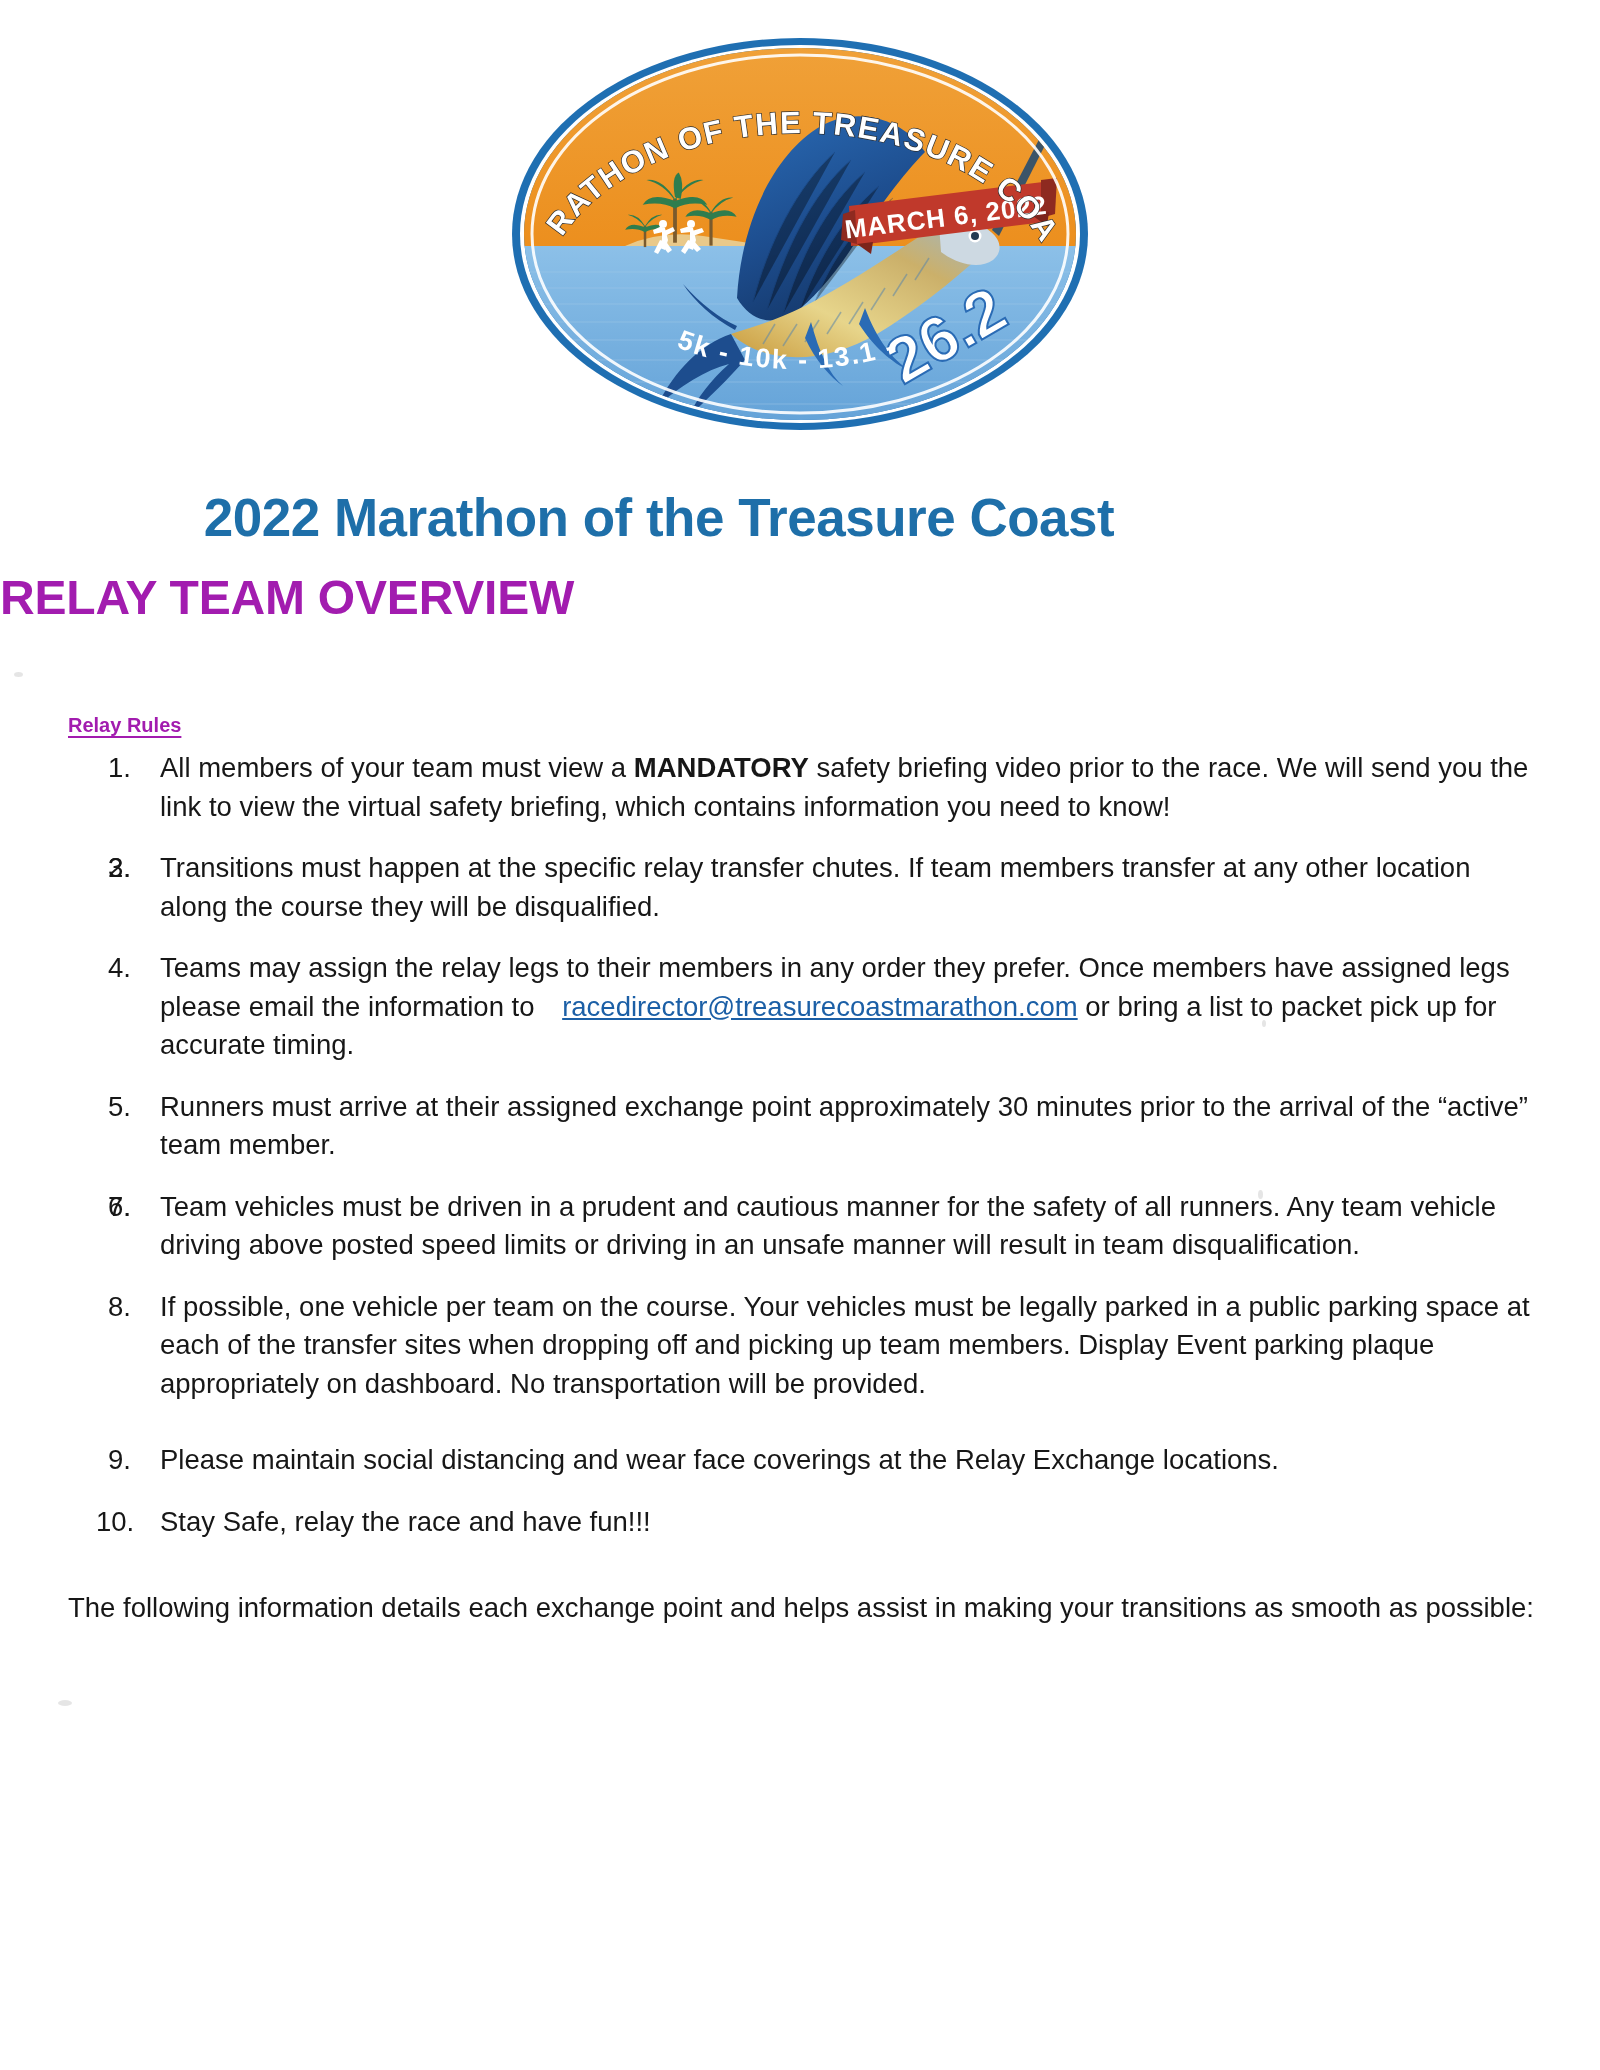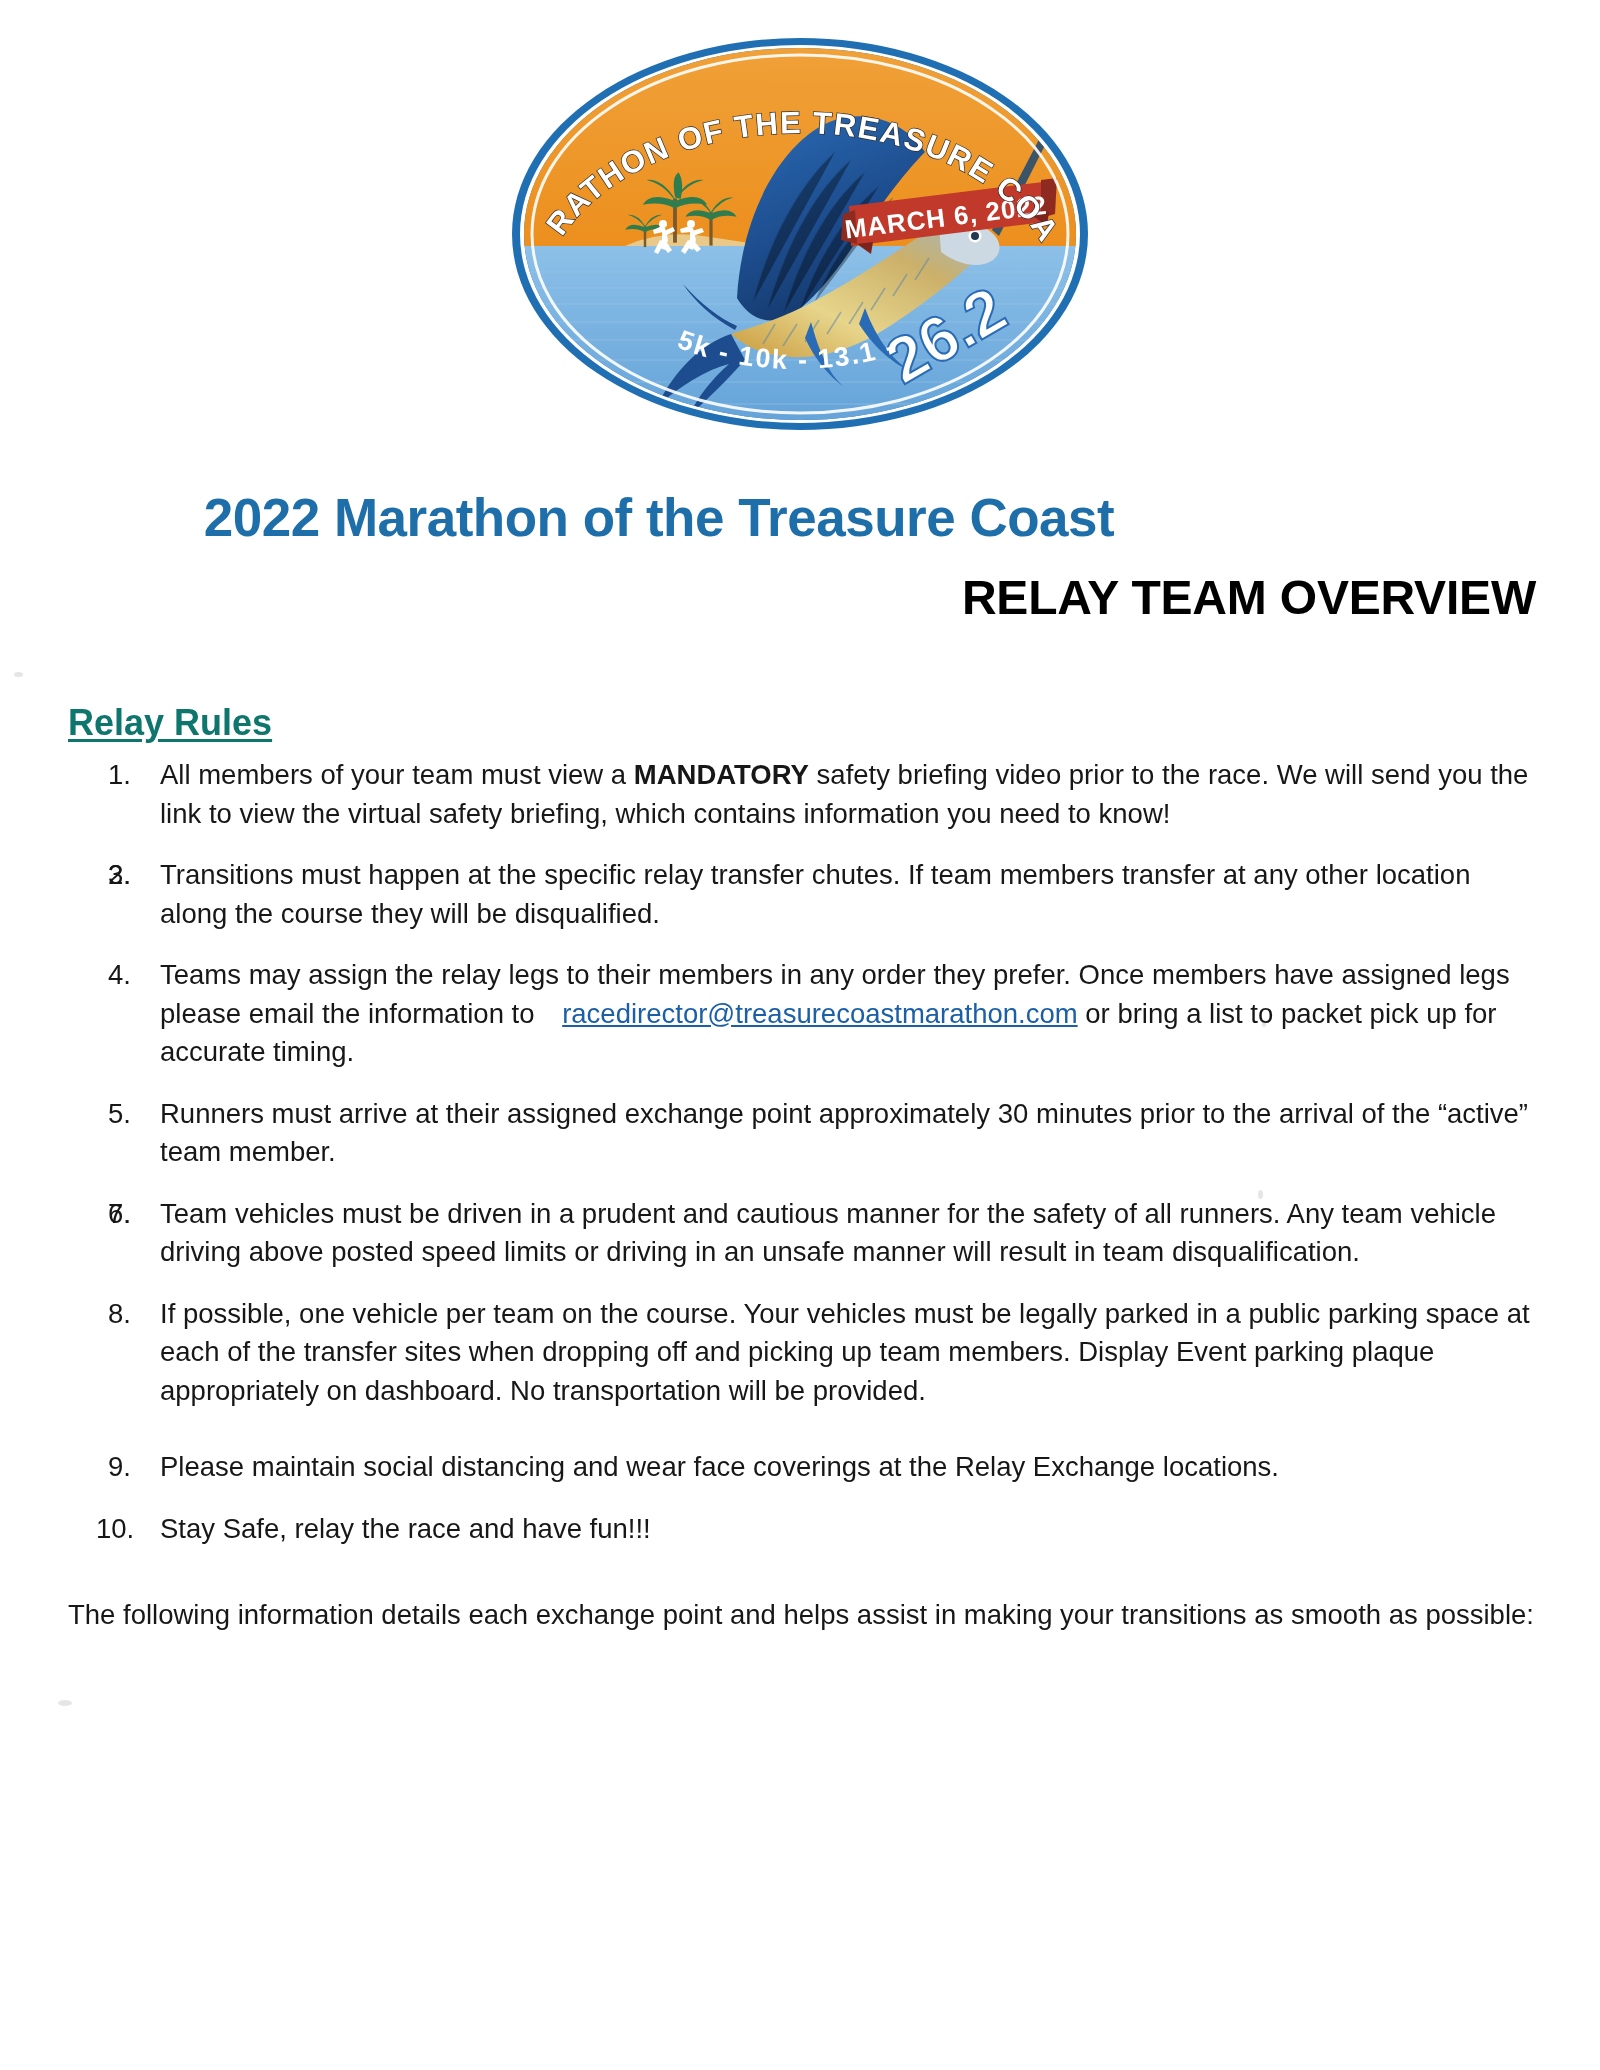--- a/index.html
+++ b/index.html
@@ -52,41 +52,41 @@
     font-weight: bold;
     color: #1e6fa9;
     letter-spacing: -0.5px;
     line-height: 1.12;
   }
   .doc-subtitle {
     position: absolute;
     left: 0;
     top: 570px;
     width: 1536px;
-    text-align: right;
+    text-align: left;
     font-size: 48px;
     font-weight: bold;
-    color: #000000;
+    color: #a21caf;
     letter-spacing: -0.2px;
   }
 
   
   .content {
     position: absolute;
     left: 68px;
     top: 702px;
     width: 1468px;
   }
   .section-heading {
-    font-size: 36px;
+    font-size: 20px;
     font-weight: bold;
     text-decoration: underline;
     text-underline-offset: 4px;
-    margin: 0 0 12px 0;
-    color: #0f766e;
+    margin: 12px 0 12px 0;
+    color: #a21caf;
   }
   ol.rules {
     list-style: none;
     margin: 0;
     padding: 0;
   }
   ol.rules > li {
     position: relative;
     padding-left: 92px;
     margin-bottom: 23px;

